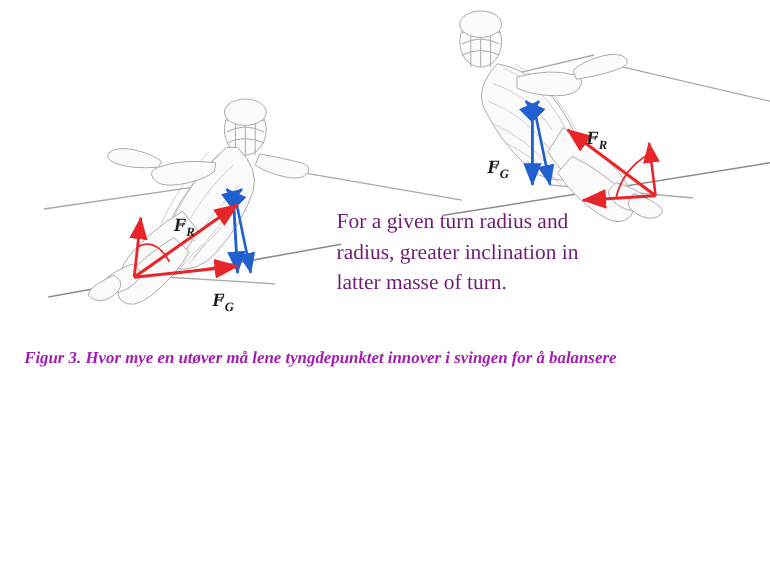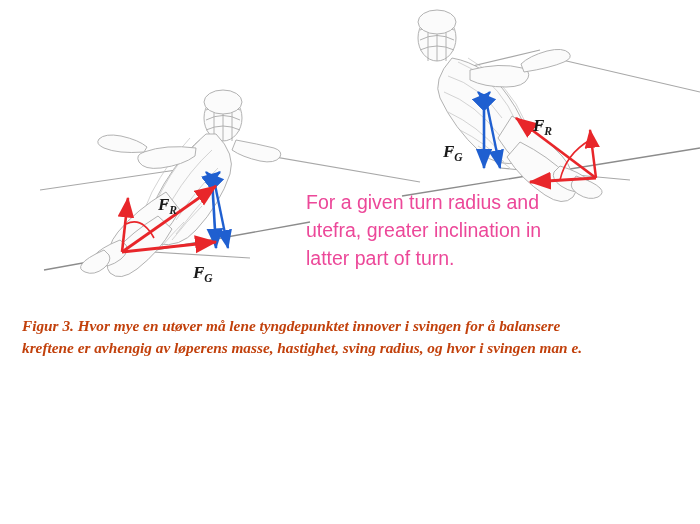--- a/index.html
+++ b/index.html
@@ -26,40 +26,40 @@
     left: 0;
     top: 0;
   }
   #overlay-text {
     position: absolute;
     left: 306px;
     top: 188px;
     width: 300px;
   }
   #overlay-text div {
-    font-family: Liberation Sans, sans-serif;
+    font-family: Liberation Serif, serif;
     font-size: 19.5px;
-    color: #ec4899;
+    color: #701a75;
     line-height: 28px;
     white-space: nowrap;
   }
   #caption {
     position: absolute;
     left: 22px;
     top: 315px;
     width: 660px;
   }
   #caption p {
     margin: 0;
     font-family: "Liberation Serif", serif;
     font-style: italic;
     font-weight: bold;
     font-size: 15.3px;
     line-height: 21.5px;
-    color: #c2410c;
+    color: #a21caf;
     white-space: nowrap;
   }
   .vec-label {
     position: absolute;
     font-family: "Liberation Serif", serif;
     font-style: italic;
     font-weight: bold;
     color: #1a1a1a;
     white-space: nowrap;
   }
@@ -212,21 +212,20 @@
   </div>
   <div class="vec-label" style="left:533px; top:116px; font-size:17px;">
     <span class="arrowbar">→</span><span>F</span><span class="sub">R</span>
   </div>
   <div class="vec-label" style="left:443px; top:142px; font-size:17px;">
     <span class="arrowbar">→</span><span>F</span><span class="sub">G</span>
   </div>
 
   <div id="overlay-text">
     <div>For a given turn radius and</div>
-    <div>utefra, greater inclination in</div>
-    <div>latter part of turn.</div>
+    <div>radius, greater inclination in</div>
+    <div>latter masse of turn.</div>
   </div>
 </div>
 
 <div id="caption">
   <p>Figur 3. Hvor mye en utøver må lene tyngdepunktet innover i svingen for å balansere</p>
-  <p>kreftene er avhengig av løperens masse, hastighet, sving radius, og hvor i svingen man e.</p>
 </div>
 
 </body></html>

